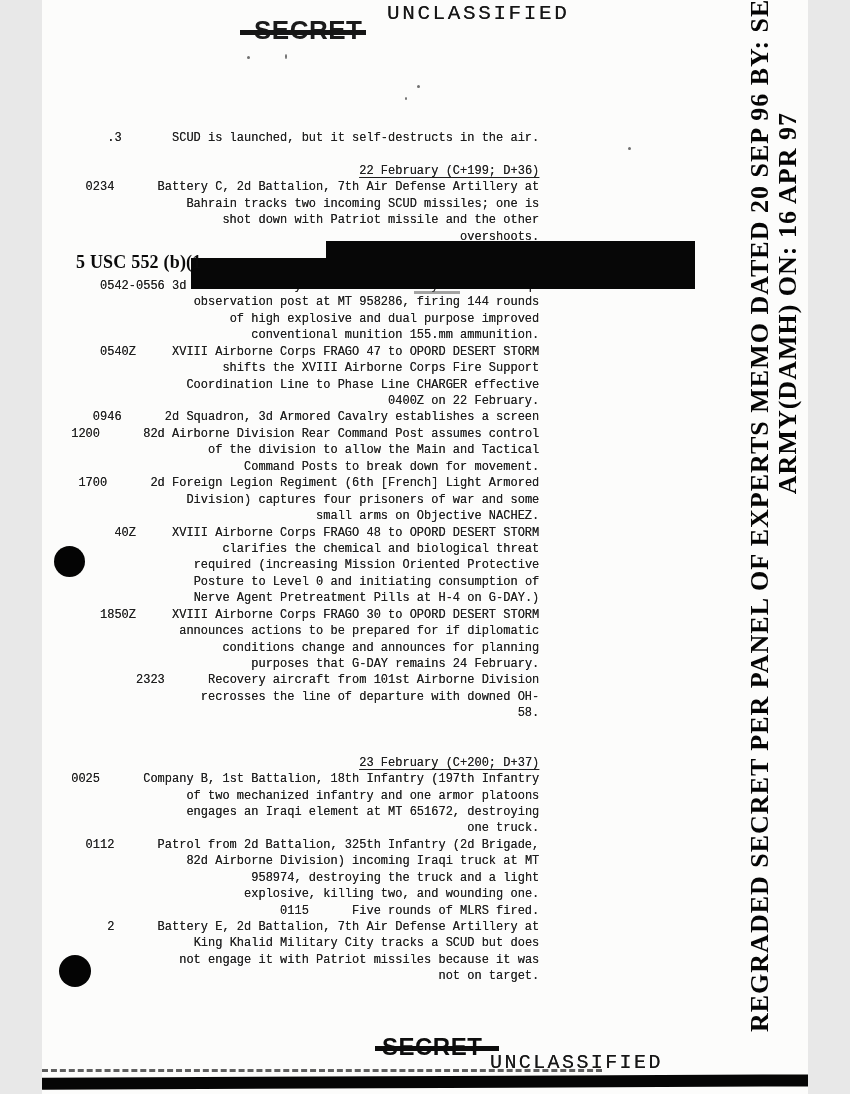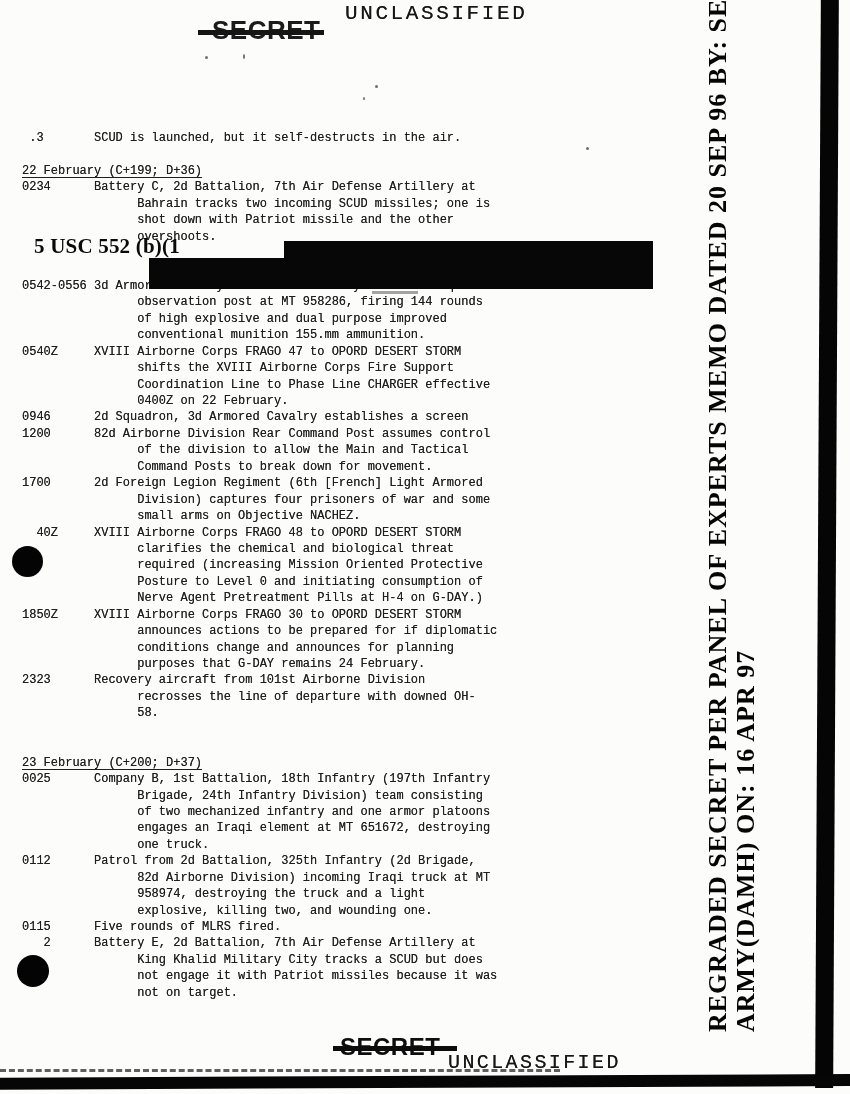--- a/index.html
+++ b/index.html
@@ -1,19 +1,20 @@
 <!DOCTYPE html>
 <html><head>
 <meta charset="utf-8">
 <style>
   html,body{margin:0;padding:0;background:#e8e8e8;}
   .page{
-    position:relative;width:850px;height:1094px;margin:0 auto;
+    position:relative;width:766px;height:1094px;margin:0 auto;
     background:#fcfcfb;overflow:hidden;
     font-family:"Liberation Mono","DejaVu Sans Mono",monospace;
+    text-align:right;
   }
   
   .doc-body{position:absolute;left:22px;top:130px;}
   .tline{
     white-space:pre;height:16.45px;line-height:16.45px;
     font-size:12px;color:#1e1e1e;
     text-shadow:0 0 0.6px rgba(25,25,25,0.75);
   }
   .tline.heading span{text-decoration:underline;text-underline-offset:3px;}
   
@@ -32,23 +33,23 @@
     font-family:"Liberation Sans","DejaVu Sans",sans-serif;font-weight:bold;
     font-size:24px;color:#0e0e0e;letter-spacing:0.5px;
   }
   .bottom-secret-strike{position:absolute;left:333px;top:1046px;width:124px;height:5px;background:#0c0c0c;}
   .bottom-unclassified{
     position:absolute;left:448px;top:1051px;font-size:20px;letter-spacing:2.4px;
     color:#161616;text-shadow:0 0 0.6px rgba(20,20,20,.8);
   }
   
   .redaction-label{
-    position:absolute;left:34px;top:234px;
+    position:absolute;left:34px;top:252px;
     font-family:"Liberation Serif","DejaVu Serif",serif;font-weight:bold;
-    font-size:21px;color:#0a0a0a;letter-spacing:0.2px;
+    font-size:18px;color:#0a0a0a;letter-spacing:0.2px;
   }
   .redaction-bar-1{position:absolute;left:284px;top:241px;width:369px;height:20px;background:#070707;}
   .redaction-bar-2{position:absolute;left:149px;top:258px;width:504px;height:31px;background:#070707;}
   .redaction-smudge{position:absolute;left:372px;top:291px;width:46px;height:3px;background:#5a5a5a;opacity:.55;}
   
   .side-stamp{
     position:absolute;left:704px;top:1032px;width:920px;height:56px;
     transform:rotate(-90deg);transform-origin:0 0;
     font-family:"Liberation Serif","DejaVu Serif",serif;font-weight:bold;
     font-size:26px;color:#050505;letter-spacing:1px;line-height:28px;
@@ -106,21 +107,20 @@
       <div class="tline">                announces actions to be prepared for if diplomatic</div>
       <div class="tline">                conditions change and announces for planning</div>
       <div class="tline">                purposes that G-DAY remains 24 February.</div>
       <div class="tline">2323      Recovery aircraft from 101st Airborne Division</div>
       <div class="tline">                recrosses the line of departure with downed OH-</div>
       <div class="tline">                58.</div>
       <div class="tline">&nbsp;</div>
       <div class="tline">&nbsp;</div>
       <div class="tline heading"><span>23 February (C+200; D+37)</span></div>
       <div class="tline">0025      Company B, 1st Battalion, 18th Infantry (197th Infantry</div>
-      <div class="tline">                Brigade, 24th Infantry Division) team consisting</div>
       <div class="tline">                of two mechanized infantry and one armor platoons</div>
       <div class="tline">                engages an Iraqi element at MT 651672, destroying</div>
       <div class="tline">                one truck.</div>
       <div class="tline">0112      Patrol from 2d Battalion, 325th Infantry (2d Brigade,</div>
       <div class="tline">                82d Airborne Division) incoming Iraqi truck at MT</div>
       <div class="tline">                958974, destroying the truck and a light</div>
       <div class="tline">                explosive, killing two, and wounding one.</div>
       <div class="tline">0115      Five rounds of MLRS fired.</div>
       <div class="tline">   2      Battery E, 2d Battalion, 7th Air Defense Artillery at</div>
       <div class="tline">                King Khalid Military City tracks a SCUD but does</div>

